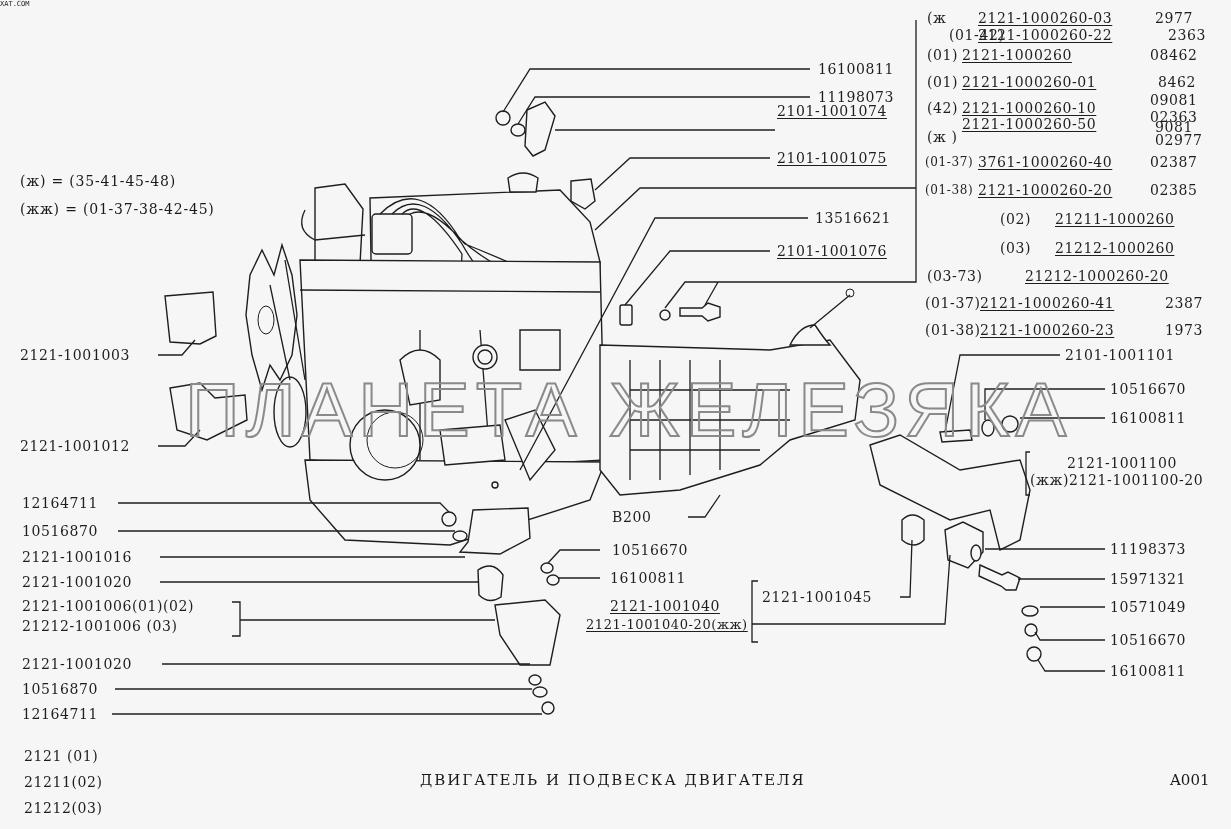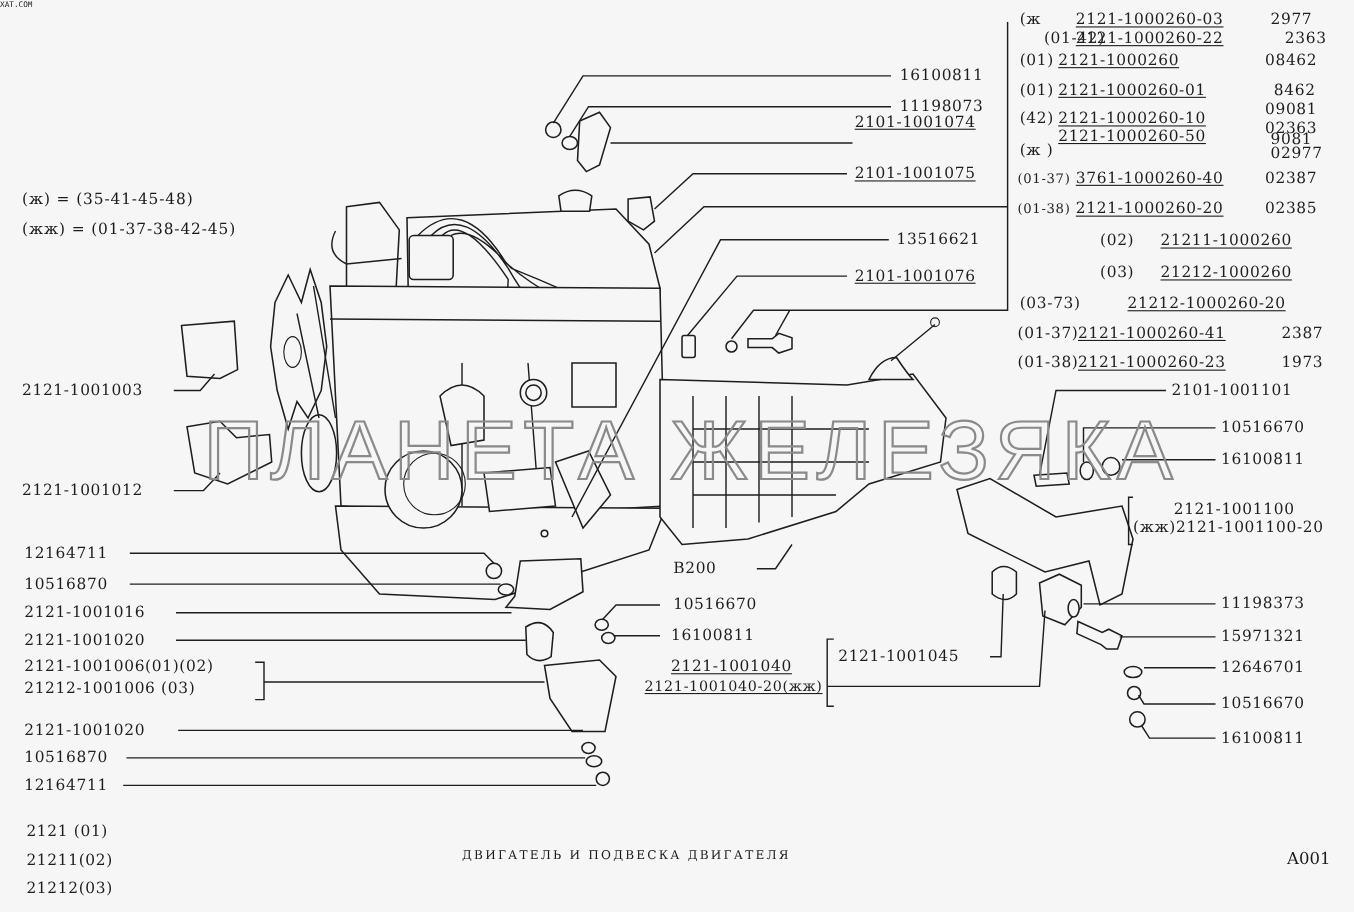--- a/index.html
+++ b/index.html
@@ -38,21 +38,21 @@
       font-family: "DejaVu Sans Mono", "Liberation Mono", monospace;
       font-size: 7px; color: #222;
     }
     svg.art { position: absolute; left: 0; top: 0; }
     svg.art * { vector-effect: non-scaling-stroke; }
     .ln { stroke: #1e1e1e; stroke-width: 1.3; fill: none; }
     .pt { stroke: #1e1e1e; stroke-width: 1.4; fill: #f6f6f6; }
     .pt2 { stroke: #1e1e1e; stroke-width: 1; fill: none; }
     .title {
       position: absolute; left: 420px; top: 771px;
-      font-size: 11px; letter-spacing: 2px;
+      font-size: 15px; letter-spacing: 2px;
     }
     .code { position: absolute; left: 1170px; top: 771px; font-size: 15px; }
     .leg { position: absolute; left: 20px; font-size: 14px; letter-spacing: 0.8px; }
   </style>
 </head>
 <body>
 
 <div class="site">XAT.COM</div>
 
 <svg class="art" width="1231" height="829" viewBox="0 0 1231 829">
@@ -254,21 +254,21 @@
 <span class="lbl u" style="left:586px;top:617px;font-size:13px">2121-1001040-20(жж)</span>
 <span class="lbl" style="left:762px;top:589px">2121-1001045</span>
 
 <span class="lbl" style="left:1065px;top:347px">2101-1001101</span>
 <span class="lbl" style="left:1110px;top:381px">10516670</span>
 <span class="lbl" style="left:1110px;top:410px">16100811</span>
 <span class="lbl" style="left:1067px;top:455px">2121-1001100</span>
 <span class="lbl" style="left:1030px;top:472px">(жж)2121-1001100-20</span>
 <span class="lbl" style="left:1110px;top:541px">11198373</span>
 <span class="lbl" style="left:1110px;top:571px">15971321</span>
-<span class="lbl" style="left:1110px;top:599px">12646701</span>
+<span class="lbl" style="left:1110px;top:599px">10571049</span>
 <span class="lbl" style="left:1110px;top:632px">10516670</span>
 <span class="lbl" style="left:1110px;top:663px">16100811</span>
 
 <span class="lbl" style="left:24px;top:748px">2121 (01)</span>
 <span class="lbl" style="left:24px;top:774px">21211(02)</span>
 <span class="lbl" style="left:24px;top:800px">21212(03)</span>
 
 <div class="title">ДВИГАТЕЛЬ И ПОДВЕСКА ДВИГАТЕЛЯ</div>
 <div class="code">A001</div>
 

